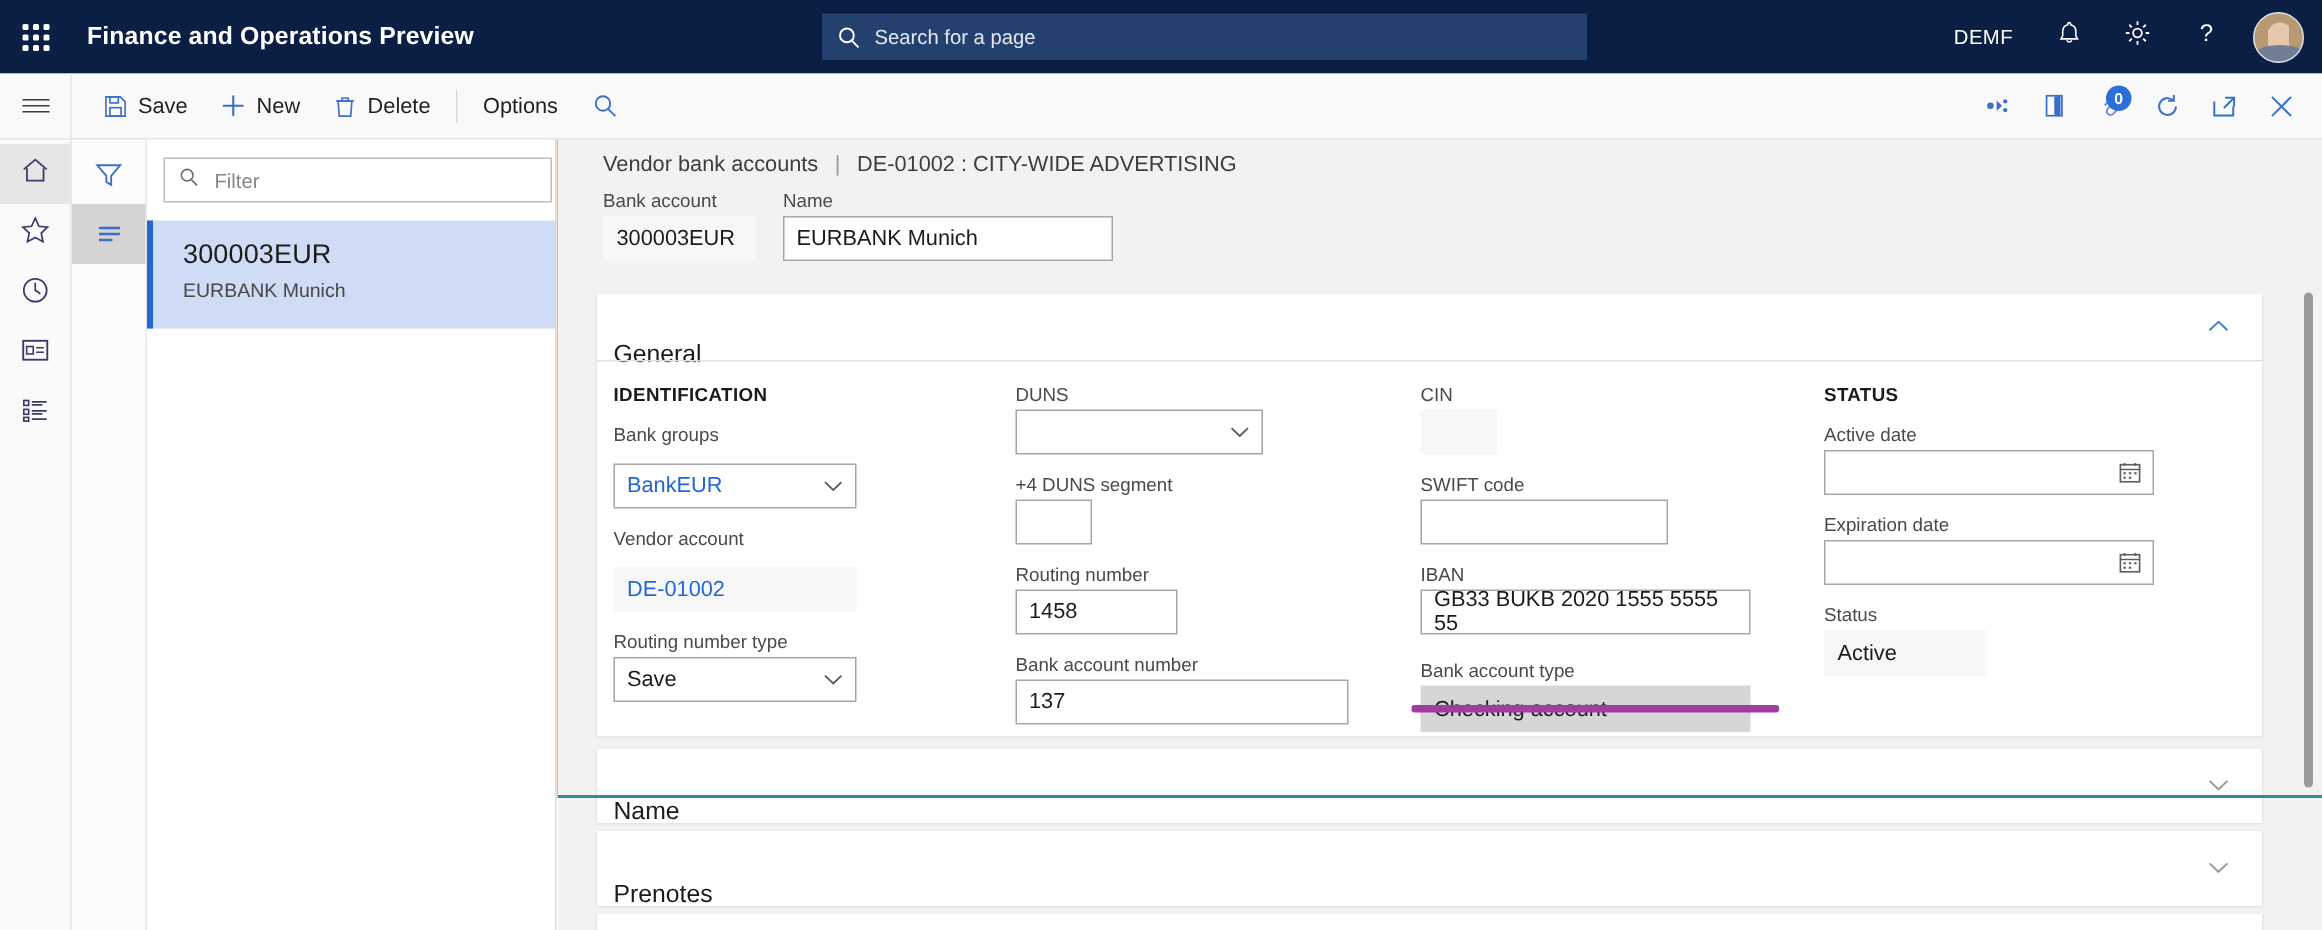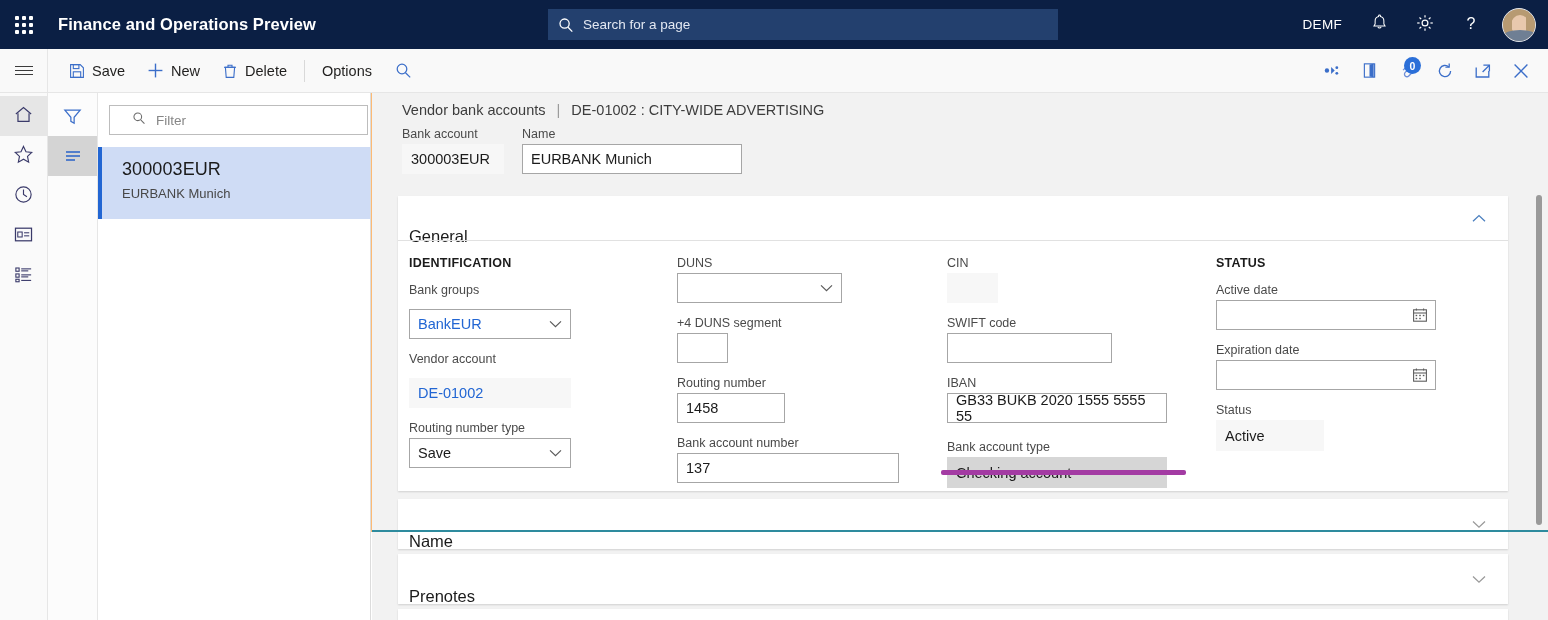--- a/index.html
+++ b/index.html
@@ -119,21 +119,21 @@
     cursor: pointer;
   }
   .rail2-item.active { background: #d4d4d4; }
   .listpanel {
     position: absolute; left: 98px; top: 93px; width: 273px; height: 527px;
     background: #ffffff; border-right: 1px solid #dcdcdc;
   }
   .filterbox {
     position: absolute; left: 11px; top: 12px; width: 259px; height: 30px;
     border: 1px solid #bdbdbd; background: #fff;
-    display: flex; align-items: center; padding: 0 22px; cursor: text;
+    display: flex; align-items: center; padding: 0 9px; cursor: text;
   }
   .filterbox input {
     border: 0; outline: none; background: transparent; font-size: 13.5px;
     color: #201f1e; font-family: "Liberation Sans", sans-serif; margin-left: 8px; width: 100%;
   }
   .filterbox input::placeholder { color: #868686; opacity: 1; }
   .listitem {
     position: absolute; left: 0px; top: 54px; width: 272px; height: 72px;
     background: #cfdcf5; border-left: 4px solid #2266d3;
     padding: 12px 0 0 20px; cursor: pointer;

